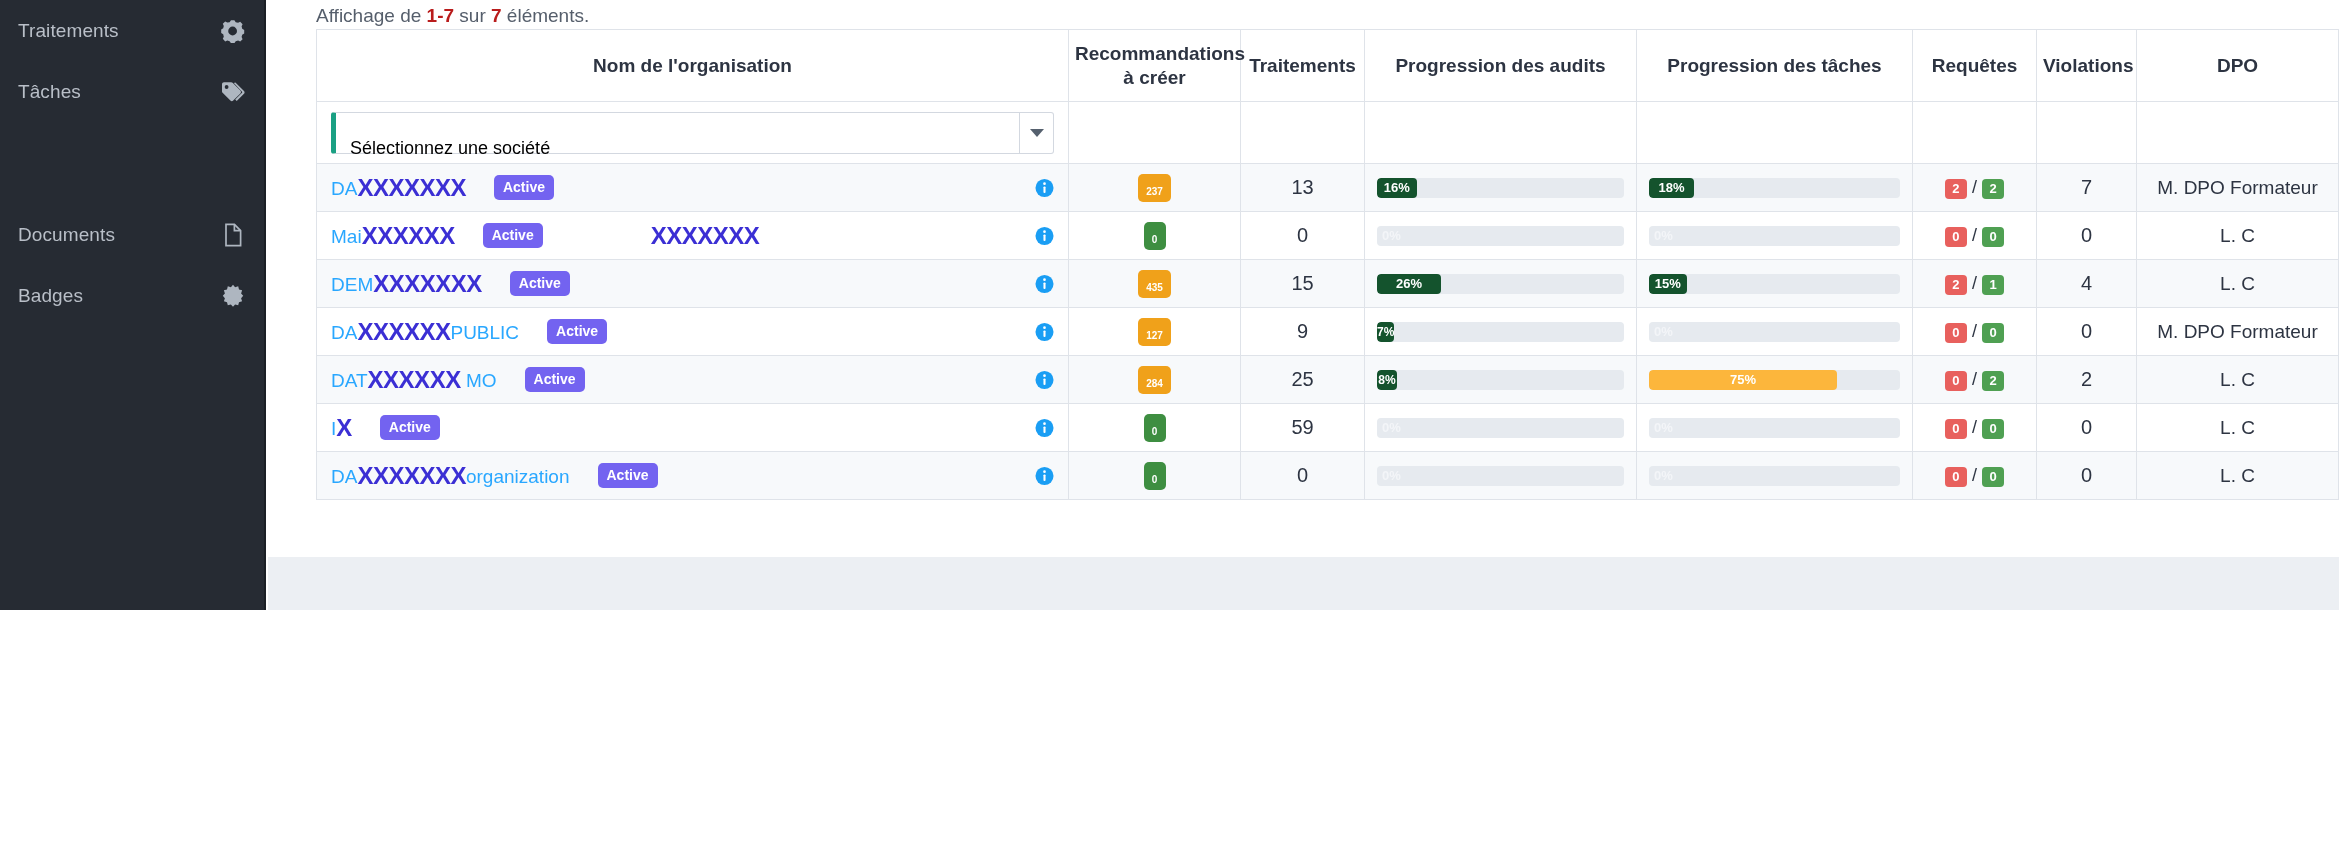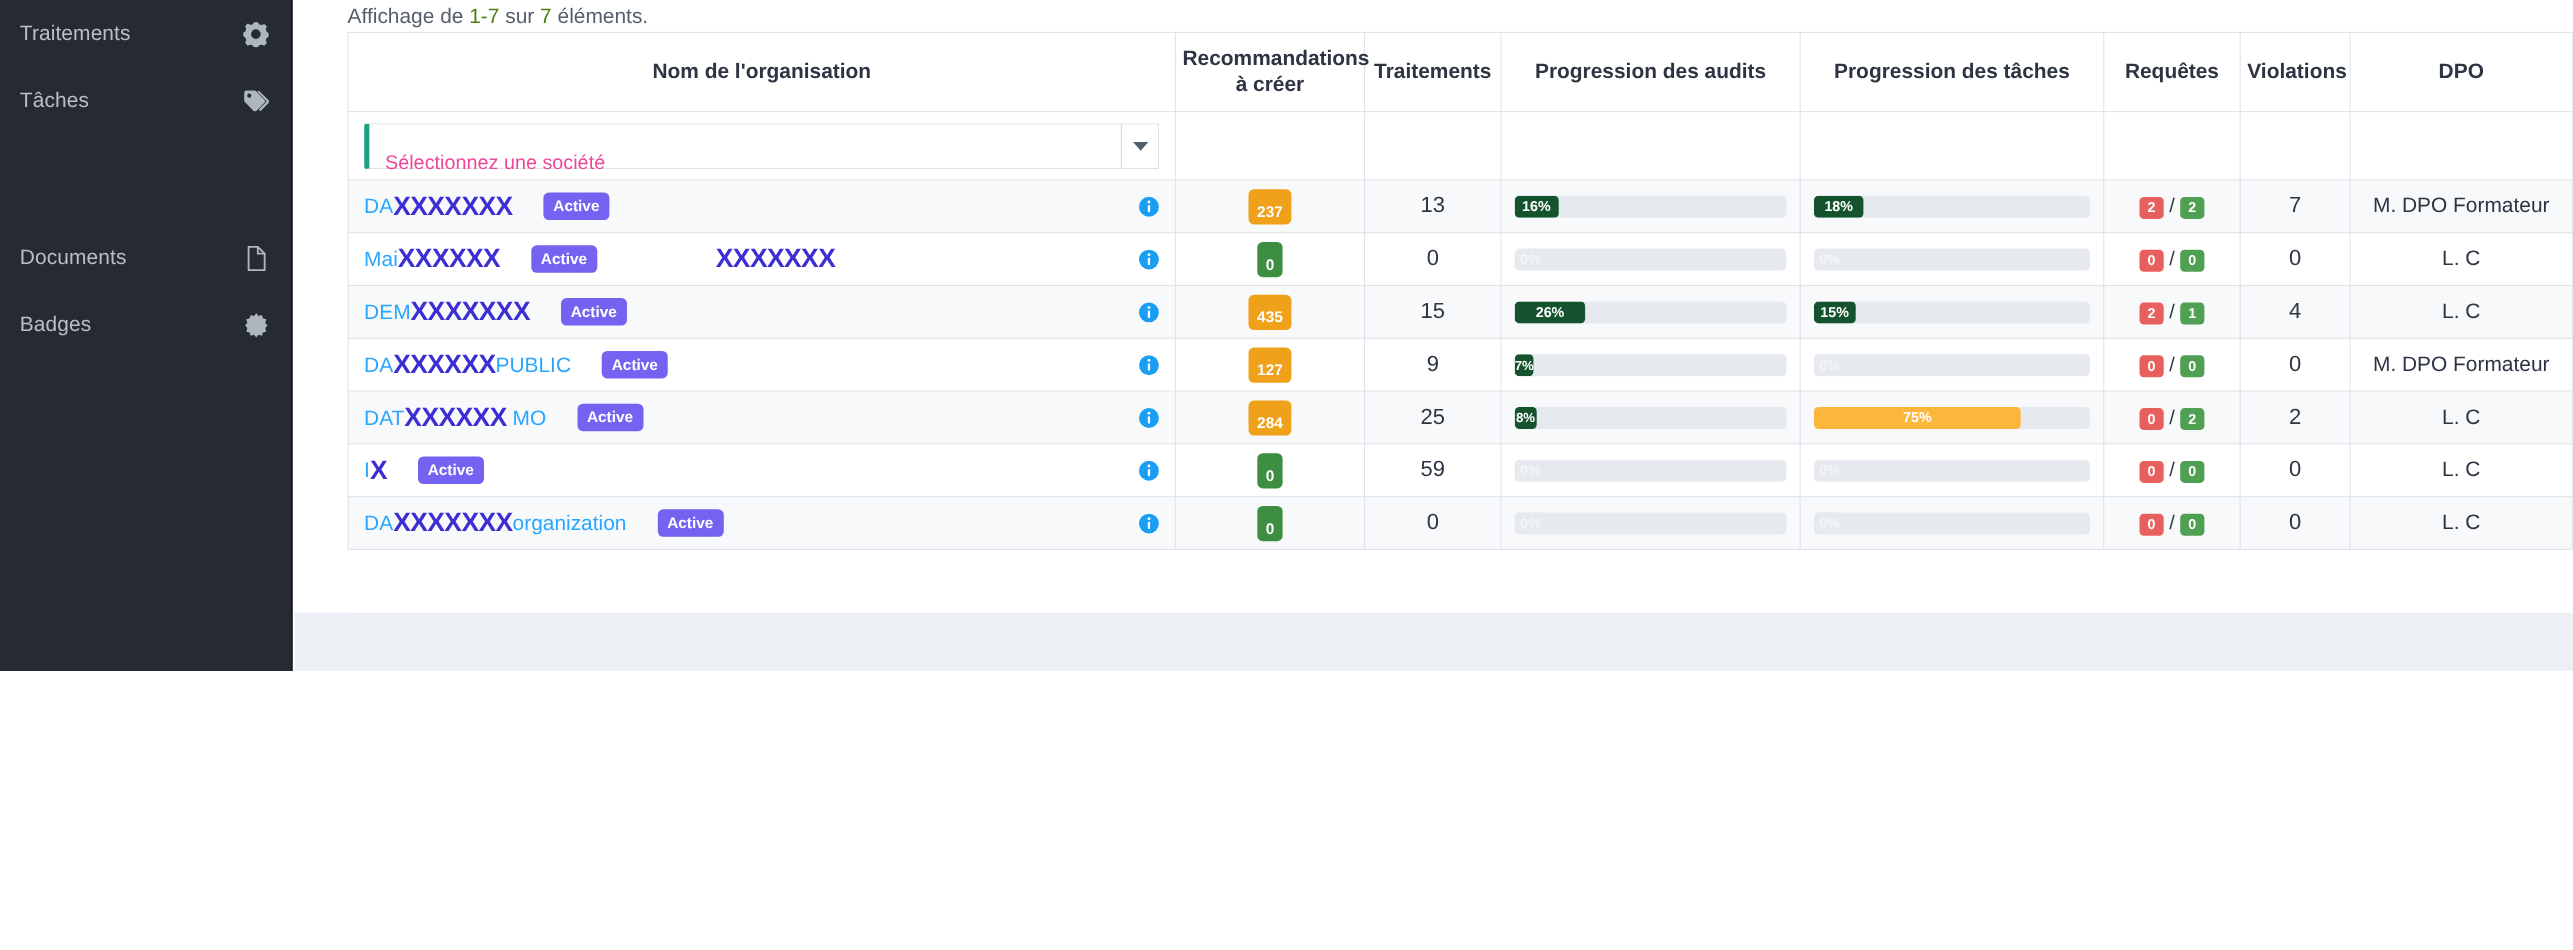--- a/index.html
+++ b/index.html
@@ -64,21 +64,21 @@
     position: absolute; left: 268px; top: 557px;
     width: 2071px; height: 53px;
     background: #eceff3;
   }
 
   .showing {
     position: absolute; left: 48px; top: 5px;
     font-size: 19px; color: #555e6b;
     white-space: nowrap;
   }
-  .showing b { color: #4d7c0f; font-weight: normal; }
+  .showing b { color: #b91c1c; font-weight: bold; }
 
   
   .tbl-wrap {
     position: absolute; left: 48px; top: 29px;
     width: 2022px;
   }
   table.grid {
     border-collapse: collapse;
     width: 2022px;
     table-layout: fixed;
@@ -117,21 +117,21 @@
     position: relative;
     height: 42px;
     border: 1px solid #d3d8e0;
     border-left: 5px solid #1aa083;
     border-radius: 3px;
     background: #fff;
     display: flex; align-items: center;
   }
   .selbox .ph {
     padding-left: 14px;
-    font-size: 18px; color: #ec4899;
+    font-size: 18px; color: #000000;
     white-space: nowrap;
     margin-top: 31px;
   }
   .sel-arrowbox {
     position: absolute; right: 0; top: 0; bottom: 0;
     width: 34px;
     border-left: 1px solid #d3d8e0;
     display: flex; align-items: center; justify-content: center;
   }
   .sel-arrow {
@@ -171,21 +171,21 @@
     transform: translateY(-50%);
     width: 19px; height: 19px; cursor: pointer;
   }
   .info-icon svg { display: block; }
 
   
   .center { text-align: center; }
   .num { font-size: 20px; color: #2d3442; }
   .pill {
     display: inline-block;
-    font-size: 14px; font-weight: bold; color: #fff;
+    font-size: 10px; font-weight: bold; color: #fff;
     padding: 13px 8px 5px; border-radius: 5px;
     min-width: 22px; text-align: center;
     line-height: 1;
   }
   .pill.orange { background: #f0a11a; }
   .pill.green  { background: #3e8e41; }
   .pill.sm-red   { background:#e8605d; border-radius:4px; padding:3px 6px 4px; font-size:13px; }
   .pill.sm-green { background:#4fa052; border-radius:4px; padding:3px 6px 4px; font-size:13px; }
   .reqsep { font-size: 18px; color:#2d3442; margin: 0 5px; }
 

